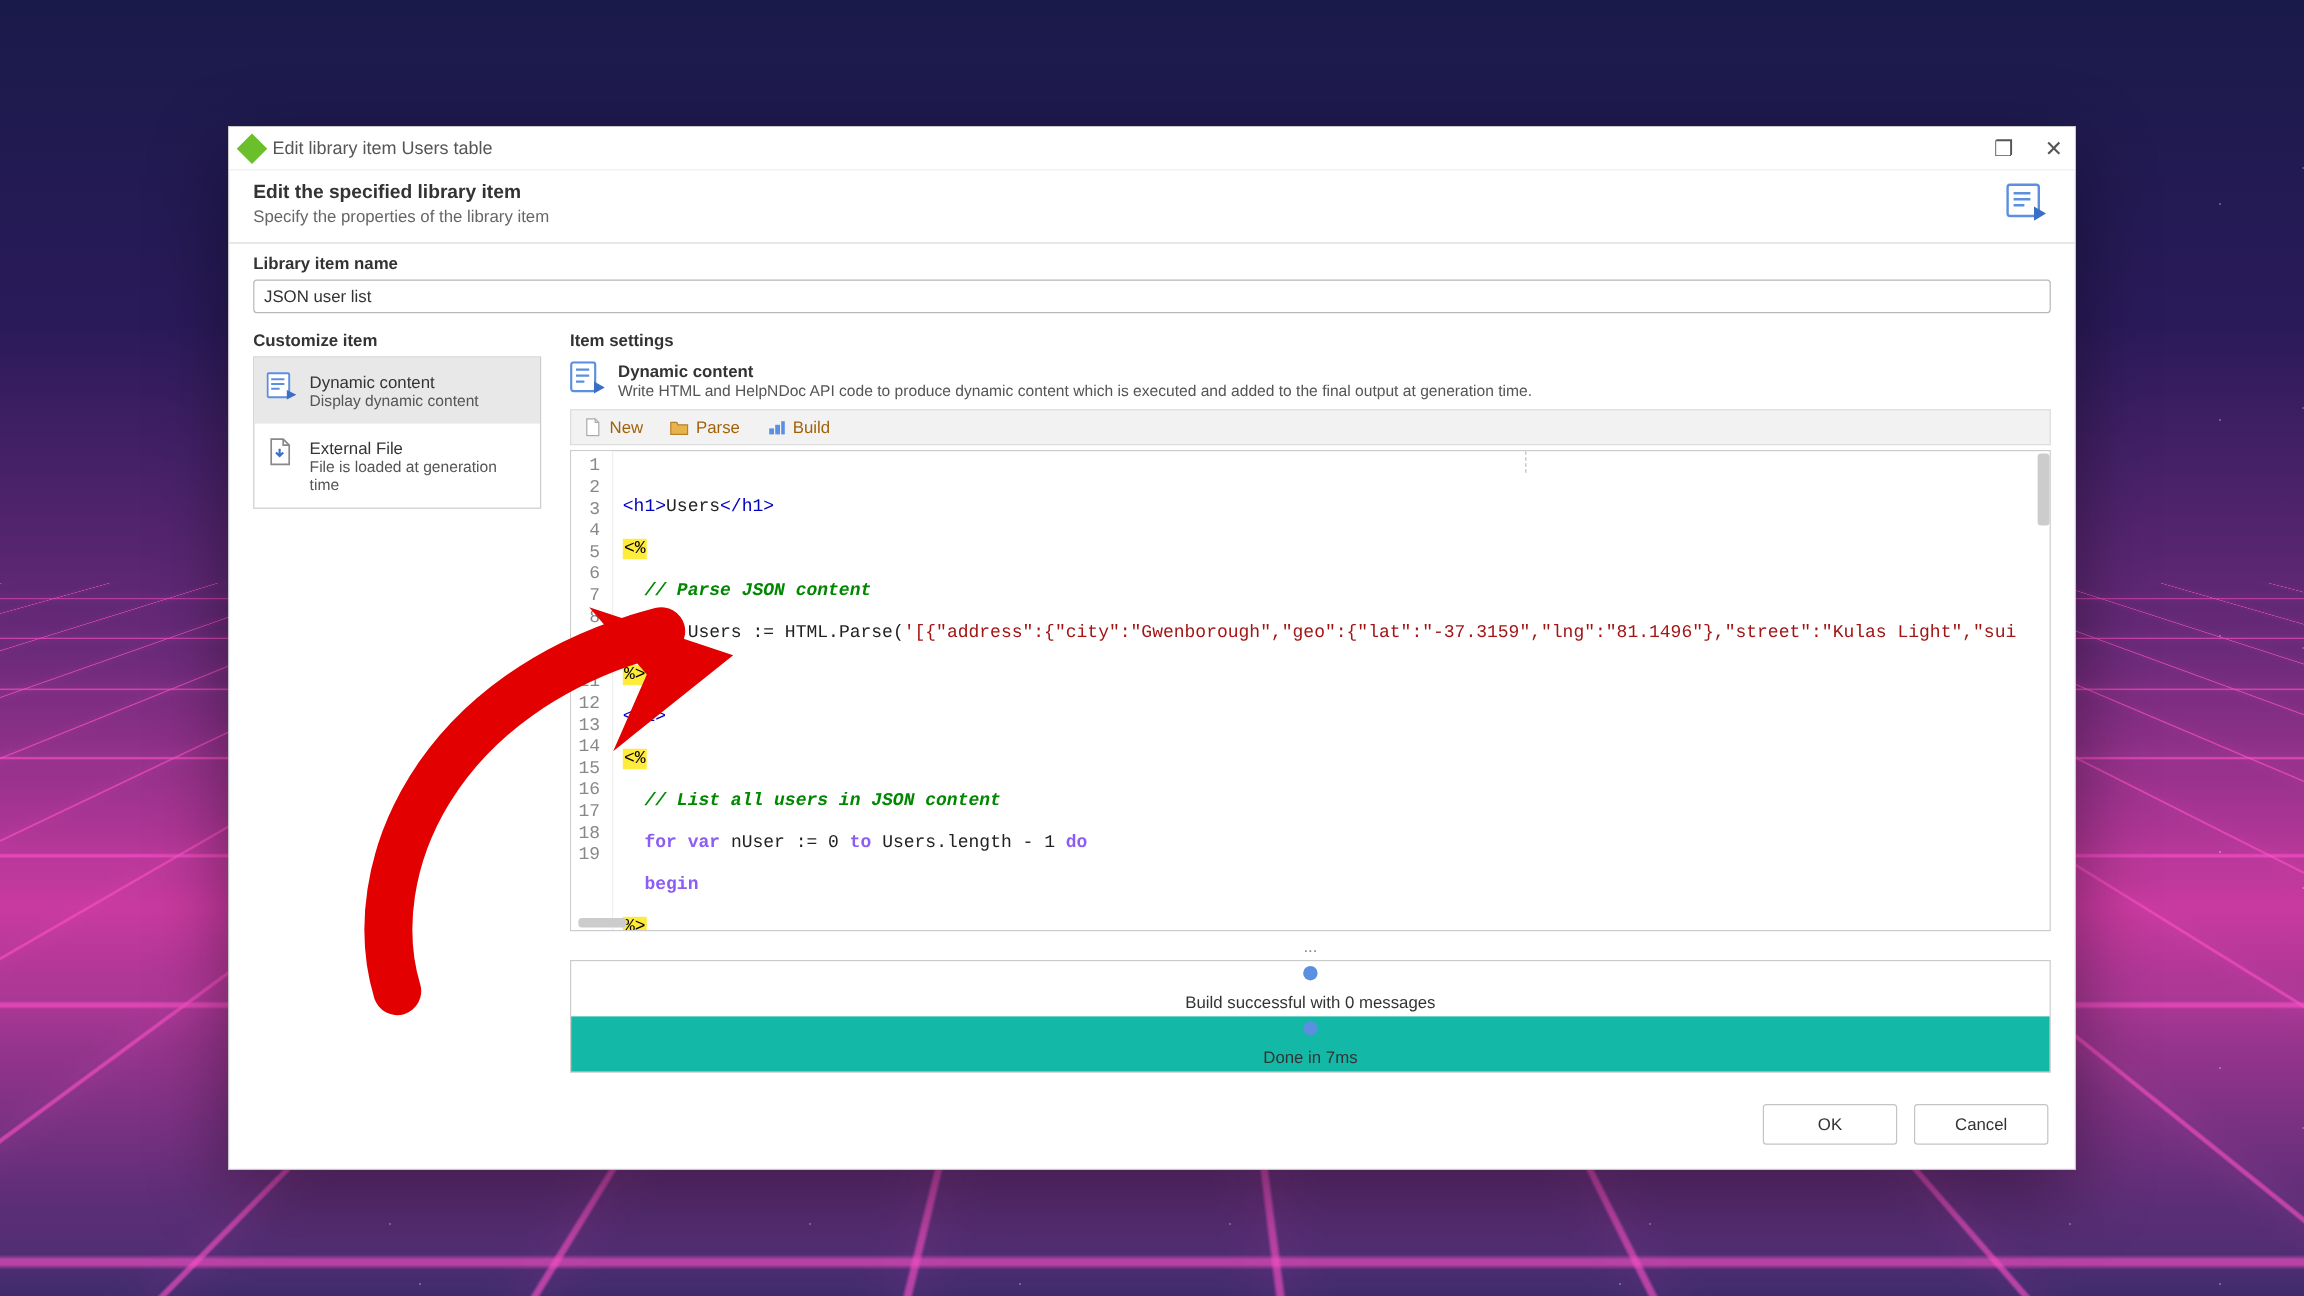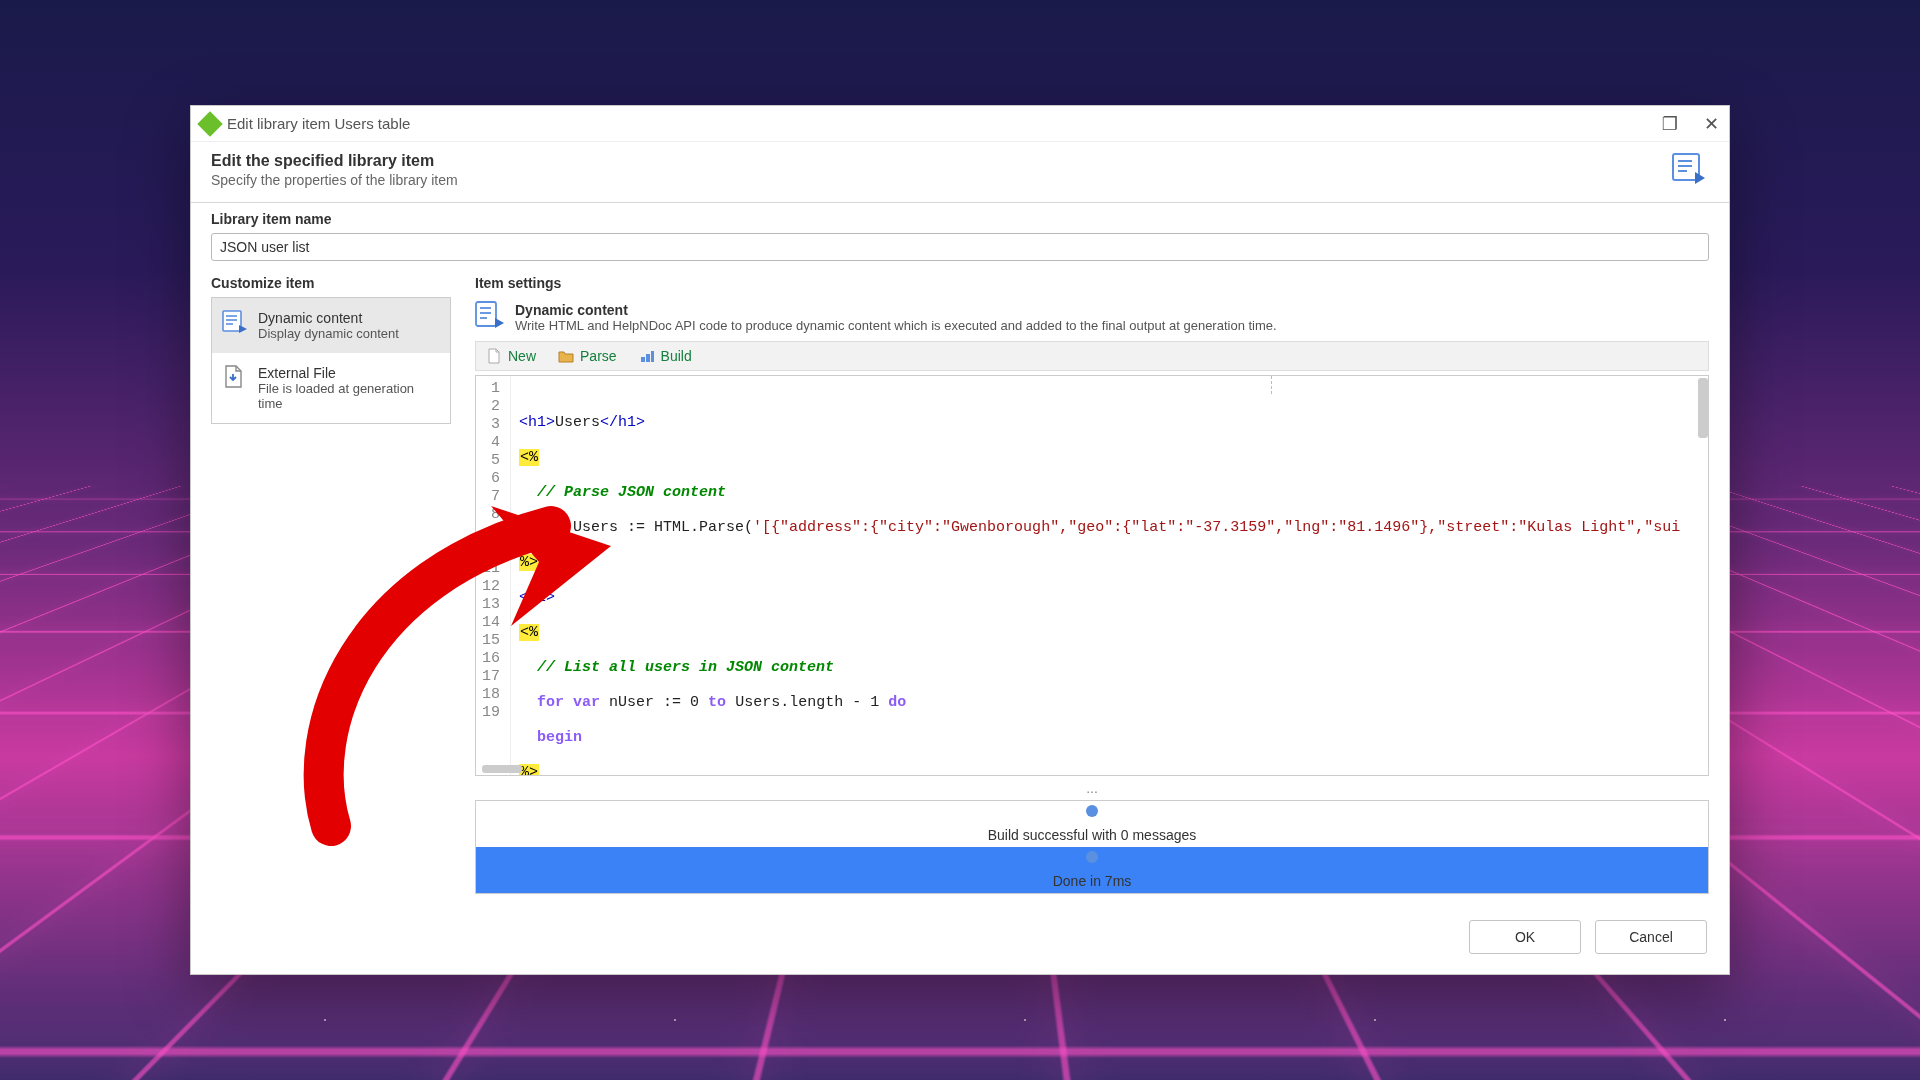--- a/index.html
+++ b/index.html
@@ -71,40 +71,40 @@
   .itm-txt span { display:block; color:#555; font-size:13px; }
   .itm-ic { width:26px; height:24px; flex:none; }
 
   .main { flex:1; display:flex; flex-direction:column; min-width:0; }
 
   .dc-head { display:flex; gap:10px; padding:4px 0 8px; }
   .dc-head .t b { font-weight:600; color:#333; font-size:14px; }
   .dc-head .t span { color:#555; font-size:13px; display:block; }
 
   .toolbar { display:flex; gap:6px; background:#f2f2f2; border:1px solid #ddd; padding:2px; }
-  .tbtn { display:flex; align-items:center; gap:6px; padding:4px 8px; color:#15803d; font-size:14px; cursor:pointer; }
+  .tbtn { display:flex; align-items:center; gap:6px; padding:4px 8px; color:#a16207; font-size:14px; cursor:pointer; }
 
   .editor { flex:1; border:1px solid #ccc; margin-top:4px; display:flex; min-height:0; position:relative; font-family: Consolas, "Courier New", monospace; font-size:15px; }
   .gutter { background:#fff; color:#888; text-align:right; padding:4px 10px 4px 6px; border-right:1px solid #eee; user-select:none; }
   .gutter div { height:18px; line-height:18px; }
   .code { flex:1; padding:4px 8px; white-space:pre; overflow:hidden; color:#222; position:relative; }
   .code div { height:18px; line-height:18px; }
   .hl { background:#ffeb3b; color:#000; padding:0 1px; }
   .kw { color:#8b5cf6; font-weight:bold; }
   .cm { color:#008800; font-style:italic;font-weight:bold; }
   .tag { color:#0000c0; }
   .str { color:#a31515; }
   .ruler { position:absolute; top:0; bottom:0; left:760px; border-left:1px dashed #bbb; }
   .editor .vscroll { position:absolute; right:0; top:2px; width:10px; height:60px; background:#ccc; border-radius:3px; }
   .editor .hscroll { position:absolute; left:6px; bottom:2px; width:40px; height:8px; background:#ccc; border-radius:3px; }
 
   .ellipsis-sep { text-align:center; color:#888; font-size:14px; padding:4px 0; }
   .msgs { border:1px solid #ccc; }
   .msg { display:flex; align-items:center; gap:10px; padding:4px 12px; font-size:14px; color:#333;flex-direction:column; }
-  .msg.alt { background:#3b82f6; }
+  .msg.alt { background:#14b8a6; }
   .dot { width:12px; height:12px; border-radius:50%; background:#5b8fe0; }
 
   .footer { display:flex; justify-content:flex-end; gap:14px; padding:12px 22px 20px; }
   .btn { min-width:112px; height:34px; border:1px solid #c4c4c4; background:#fff; border-radius:3px; color:#333; font-size:14px; cursor:pointer; }
 
   
   .arrow { position:absolute; left:80px; top:390px; z-index:20; }
 </style>
 </head>
 <body>

